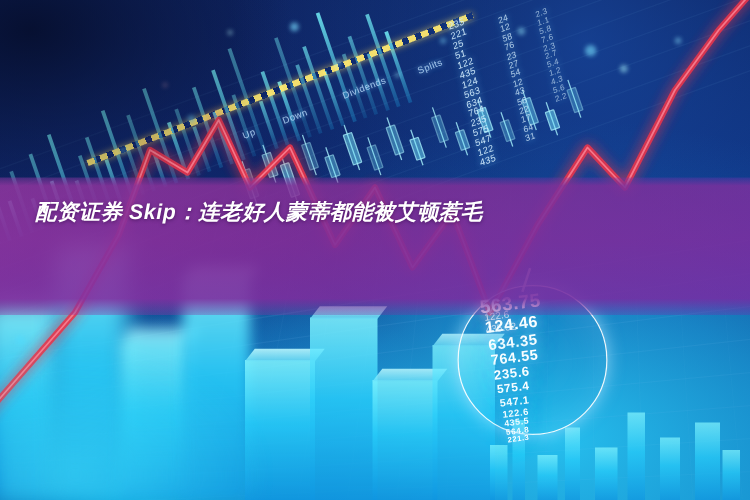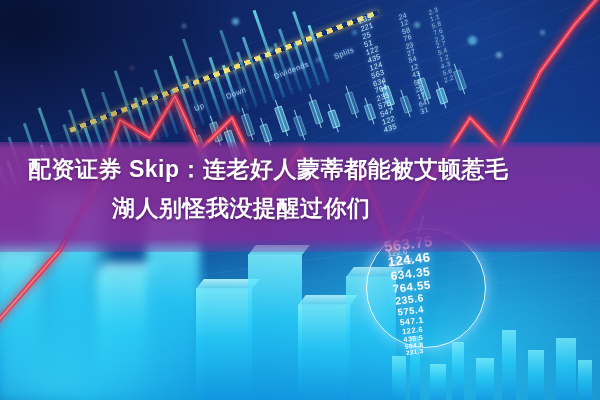--- a/index.html
+++ b/index.html
@@ -101,23 +101,23 @@
       rgba(120,44,158,0.86) 88%,
       rgba(110,42,160,0.0) 100%);
     mix-blend-mode:normal;}
   #banner-sheen{position:absolute;left:0;right:0;top:142px;height:110px;
     background:linear-gradient(100deg,rgba(150,60,170,0.42) 0%,rgba(128,48,158,0.30) 45%,rgba(104,52,178,0.34) 100%);}
 
   
   #headline{position:absolute;left:0;right:0;top:150px;text-align:center;
     padding:0 14px;box-sizing:border-box;}
   #headline .ln{
-    color:#ffffff;font-weight:700;font-size:23px;line-height:39px;
+    color:#ffffff;font-weight:700;font-size:17px;line-height:39px;
     letter-spacing:.5px;white-space:nowrap;
-    text-shadow:0 1px 3px rgba(40,0,60,0.55);}
+    text-shadow:0 1px 3px rgba(40,0,60,0.55);font-style:italic;}
   #headline .ln.l1{text-align:left;padding-left:14px;}
   #headline .ln.l2{text-align:left;padding-left:98px;}
 
   
   #vignette{background:
     radial-gradient(ellipse 300px 200px at 4% 6%, rgba(5,12,40,0.85) 0%, rgba(5,12,40,0) 70%);}
   
   #haze{background:
     radial-gradient(ellipse 220px 150px at 10% 95%, rgba(80,240,255,0.45) 0%, rgba(40,190,245,0.0) 70%);
     filter:blur(6px);}
@@ -409,16 +409,15 @@
       <div style="font-size: 7px; margin-left: 9px;">435.5</div>
       <div style="font-size: 6.5px; margin-left: 9.5px;">564.8</div>
       <div style="font-size: 6px; margin-left: 10px;">221.3</div>
     </div>
 
   <div id="banner"></div>
   <div id="banner-sheen"></div>
 
   <div id="headline">
     <div class="ln l1">配资证券 Skip：连老好人蒙蒂都能被艾顿惹毛</div>
-    <div class="ln l2">湖人别怪我没提醒过你们</div>
   </div>
 
 </div>
 
 </body></html>

